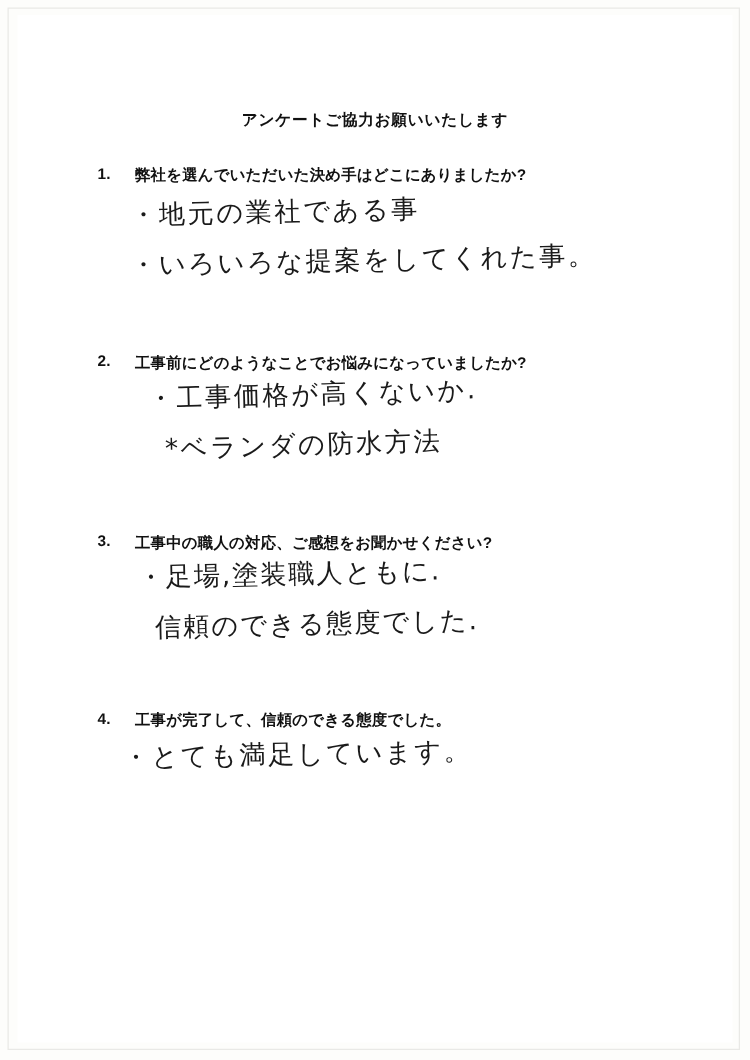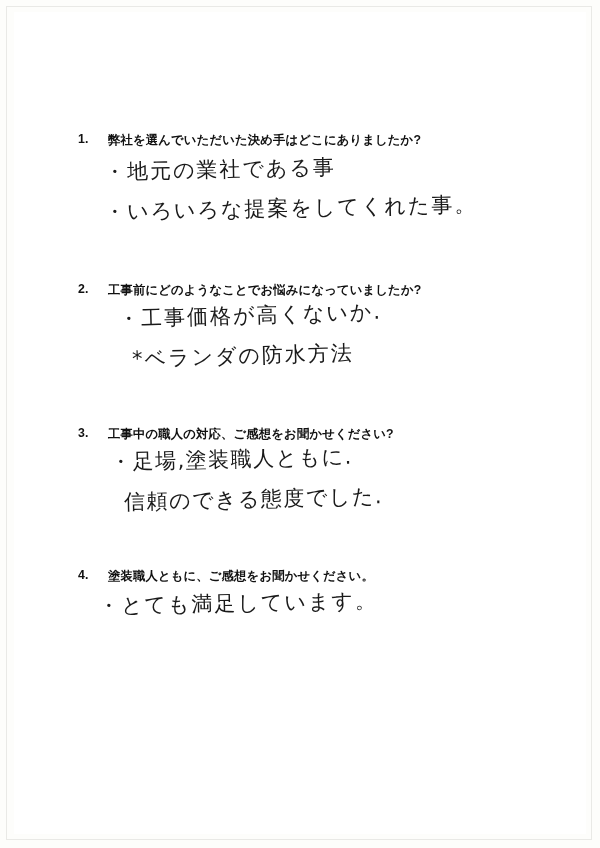--- a/index.html
+++ b/index.html
@@ -109,20 +109,21 @@
   .indent-3 { margin-left: 14px; }
   .gap-row { margin-top: 12px; }
 </style>
 </head>
 <body>
 
 <div class="page">
   <div class="scan-edge"></div>
   <div class="sheet"></div>
 
+  <div class="doc-title">アンケートご協力お願いいたします</div>
 
   <div class="qblock" style="top: 132px;">
     <div class="qline">
       <span class="qnum">1.</span>
       <span class="qtext">弊社を選んでいただいた決め手はどこにありましたか?</span>
     </div>
   </div>
   <div class="answer" style="top: 158px; left: 104px;">
     <span class="hw hw-1">・地元の業社である事</span>
     <span class="hw hw-1 gap-row">・いろいろな提案をしてくれた事。</span>
@@ -146,19 +147,19 @@
     </div>
   </div>
   <div class="answer" style="top: 448px; left: 110px;">
     <span class="hw hw-3">・足場,塗装職人ともに.</span>
     <span class="hw hw-3 gap-row indent-3">信頼のできる態度でした.</span>
   </div>
 
   <div class="qblock" style="top: 568px;">
     <div class="qline">
       <span class="qnum">4.</span>
-      <span class="qtext">塗装職人ともに、ご感想をお聞かせください。</span>
+      <span class="qtext">工事が完了して、信頼のできる態度でした。</span>
     </div>
   </div>
   <div class="answer" style="top: 592px; left: 98px;">
     <span class="hw hw-4">・とても満足しています。</span>
   </div>
 </div>
 
 </body></html>

